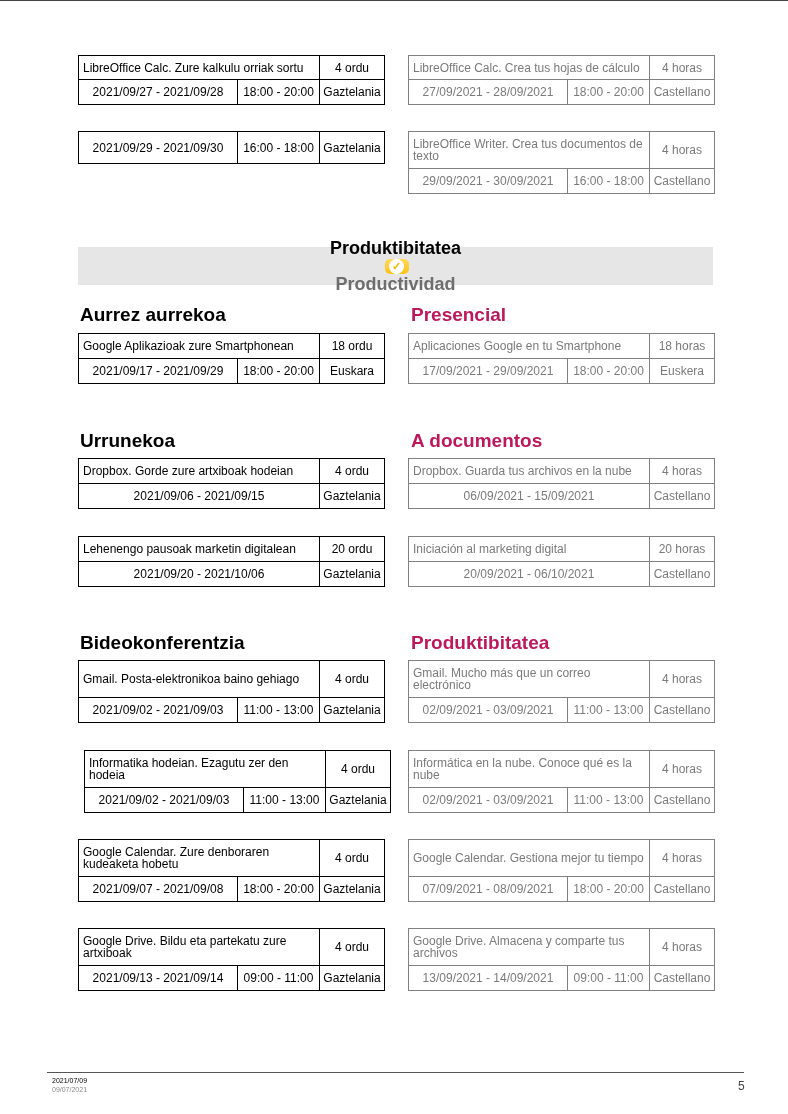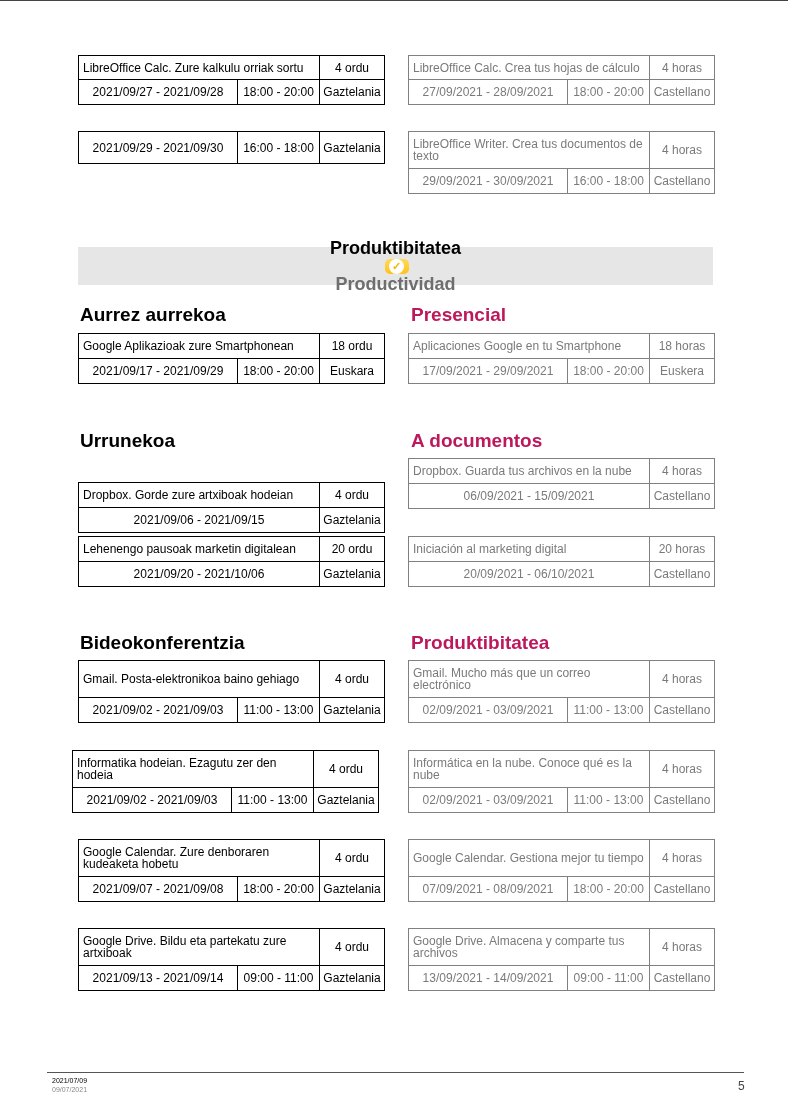--- a/index.html
+++ b/index.html
@@ -142,21 +142,21 @@
         <td class="c">17/09/2021 - 29/09/2021</td>
         <td class="c">18:00 - 20:00</td>
         <td class="c">Euskera</td>
       </tr>
 </tbody>
   </table>
 
 <div class="sub eu" style="top:430px">Urrunekoa</div>
 <div class="sub es" style="top:430px">A documentos</div>
 
-<table class="tbl eu" style="left:78px;top:458px;width:306px;margin-top:24px;">
+<table class="tbl eu" style="left:78px;top:458px;width:306px;">
   <colgroup>
       <col style="width:241px">
       <col style="width:65px">
     </colgroup>
   <tbody>
       <tr style="height:25px">
         <td>Dropbox. Gorde zure artxiboak hodeian</td>
         <td class="c">4 ordu</td>
       </tr>
   <tr style="height:25px">
@@ -248,21 +248,21 @@
         <td class="c">4 horas</td>
       </tr>
   <tr style="height:25px">
         <td class="c">02/09/2021 - 03/09/2021</td>
         <td class="c">11:00 - 13:00</td>
         <td class="c" style="padding:0 1px">Castellano</td>
       </tr>
 </tbody>
   </table>
 
-<table class="tbl eu" style="left:72px;top:750px;width:306px;border-radius:29px;">
+<table class="tbl eu" style="left:84px;top:750px;width:306px;border-radius:29px;">
   <colgroup>
       <col style="width:159px">
       <col style="width:82px">
       <col style="width:65px">
     </colgroup>
   <tbody>
       <tr style="height:37px">
         <td colspan="2">Informatika hodeian. Ezagutu zer den hodeia</td>
         <td class="c">4 ordu</td>
       </tr>

